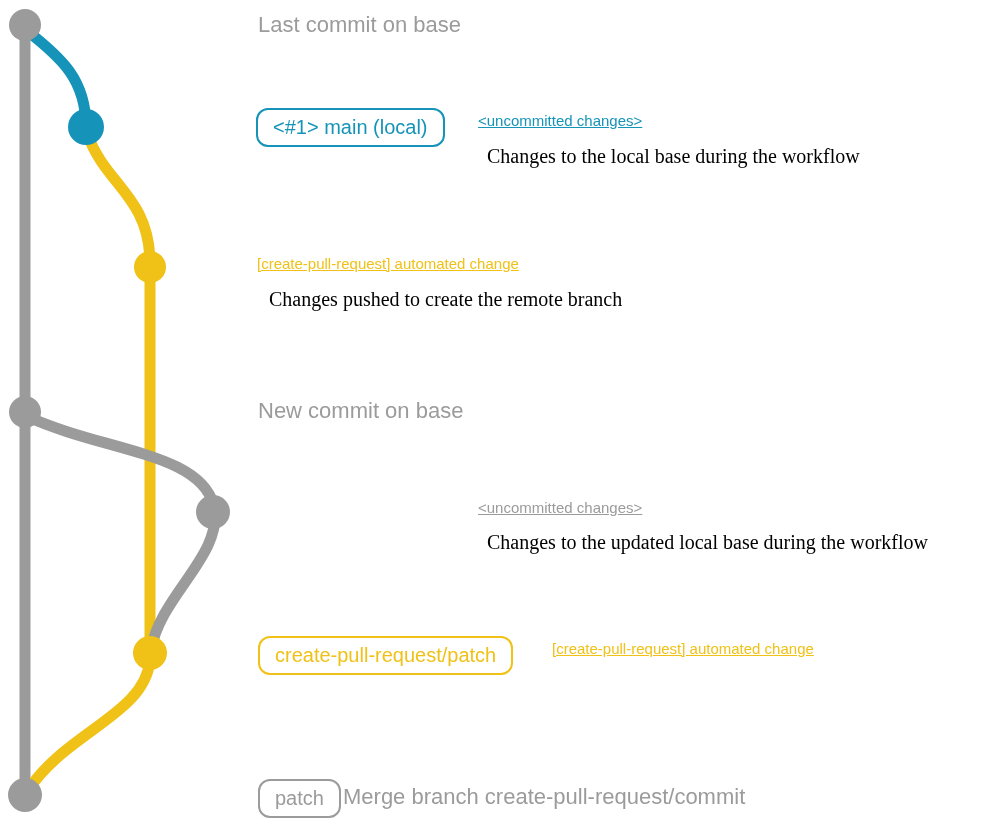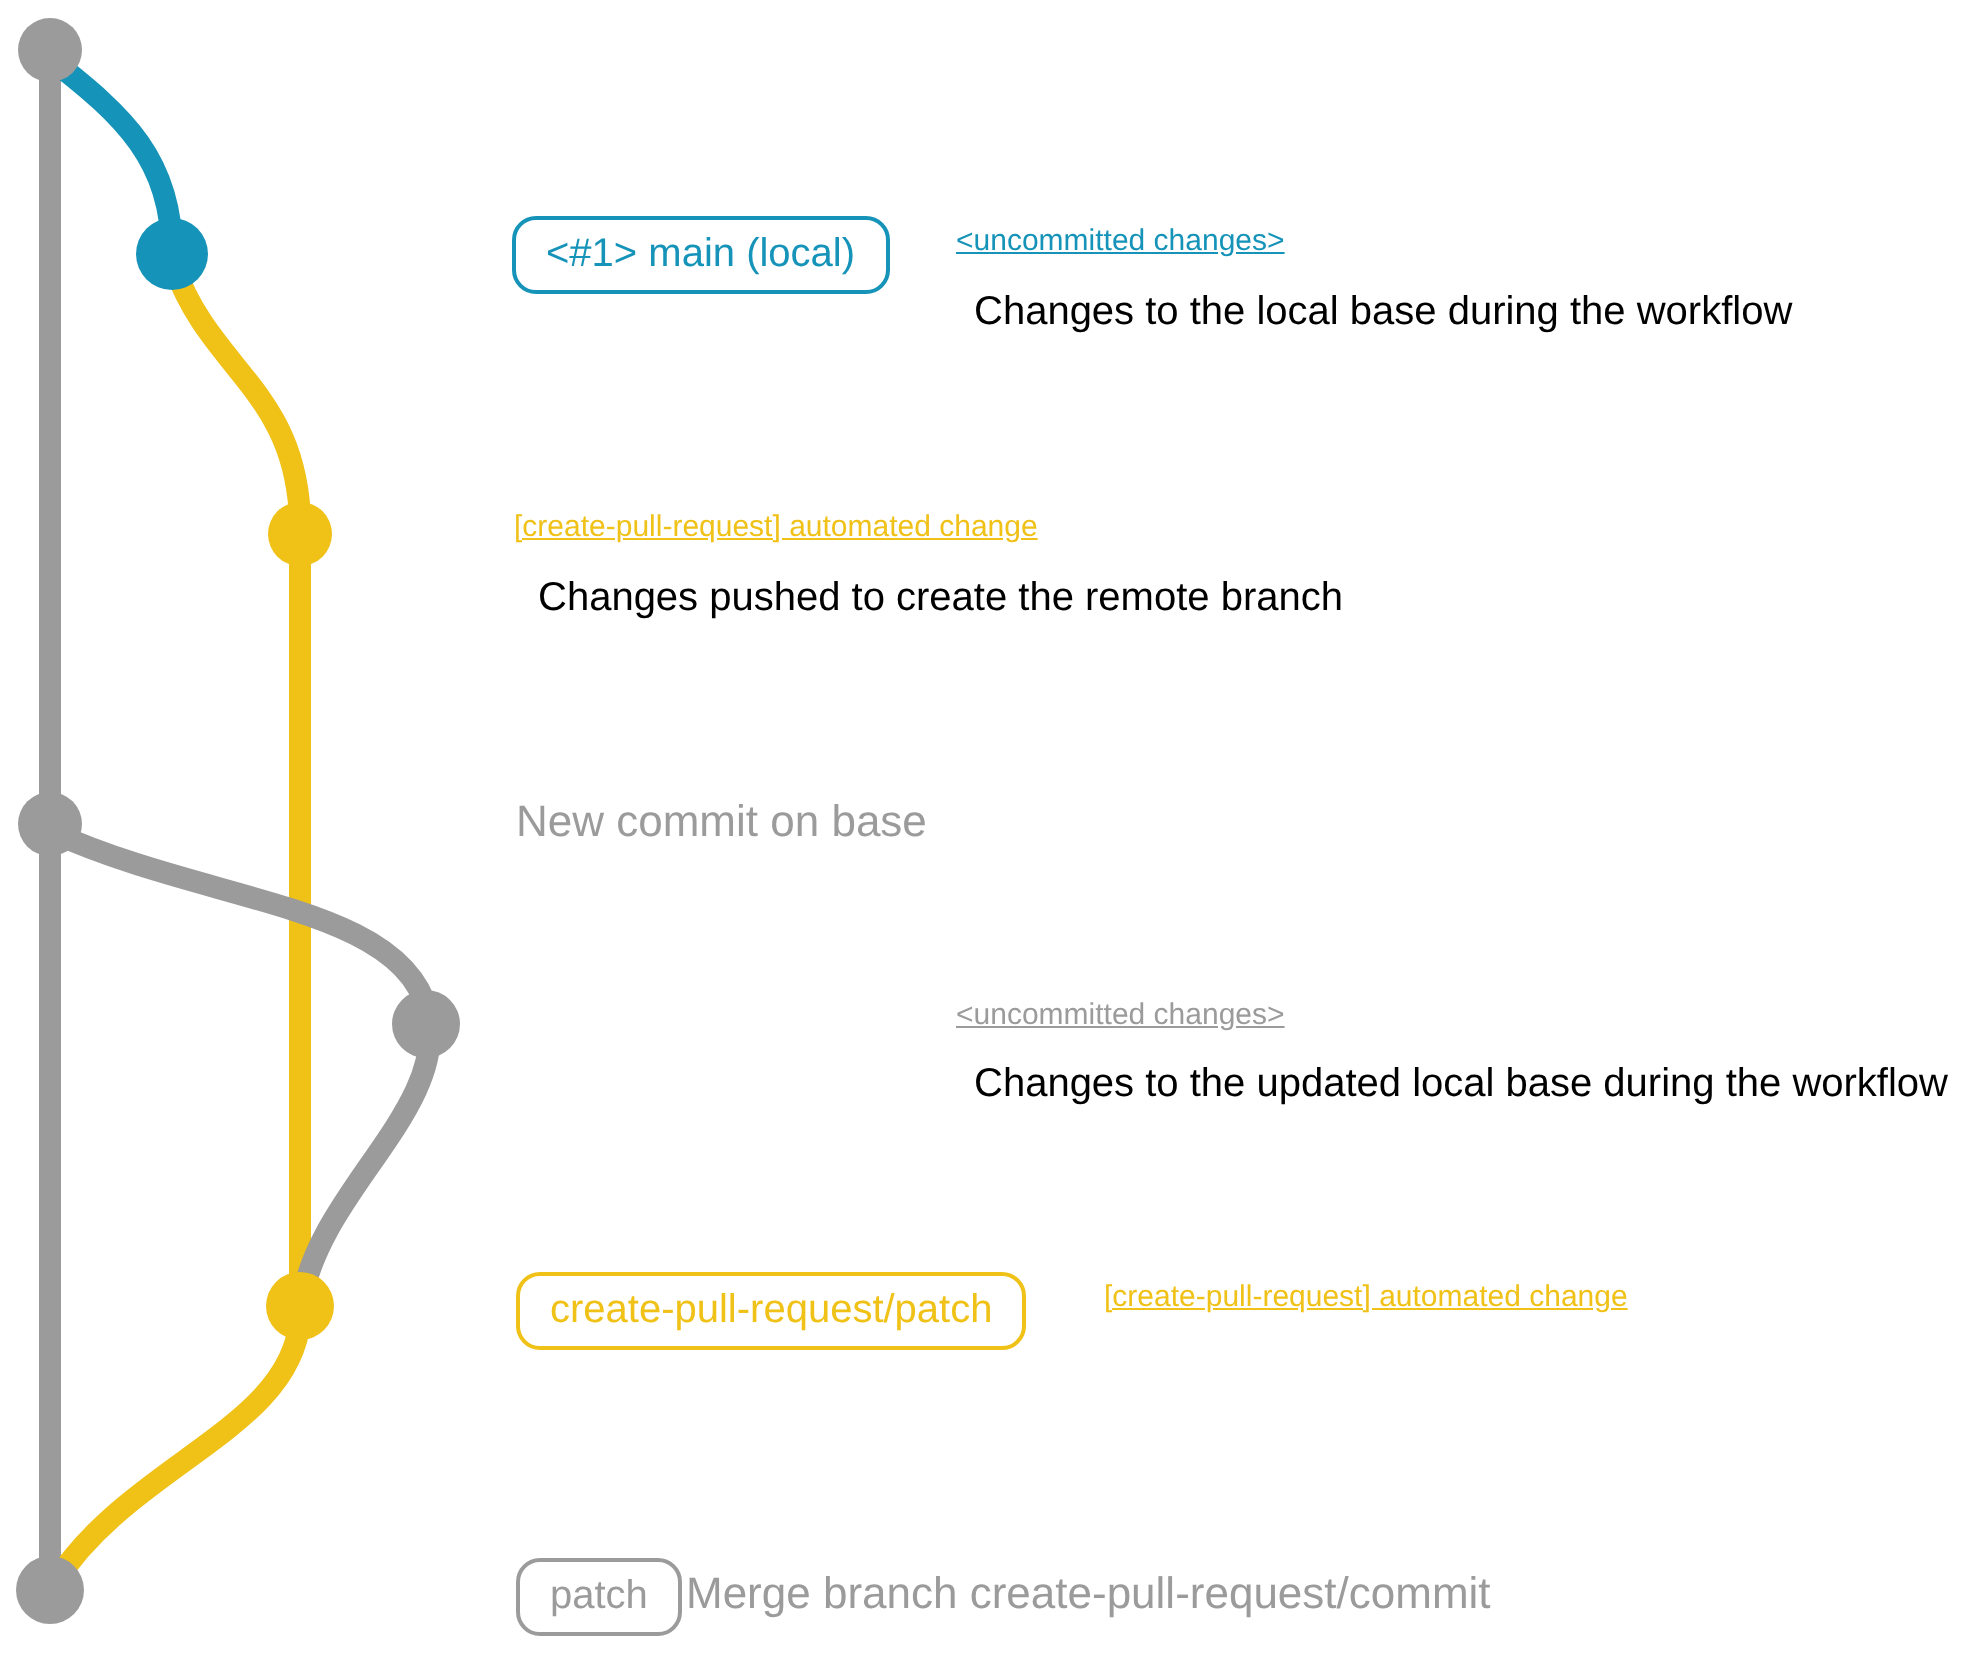--- a/index.html
+++ b/index.html
@@ -23,41 +23,42 @@
   .label{position:absolute;white-space:nowrap;}
   .heading{font-size:22px;color:var(--gray);}
   .badge{display:inline-block;padding:5px 15px;border:2px solid;border-radius:12px;font-size:20px;line-height:25px;background:var(--background);}
   .badge.blue{color:var(--blue);border-color:var(--blue);text-align:right;}
   .badge.gray{color:var(--gray);border-color:var(--gray);}
   .badge.yellow{color:var(--yellow);border-color:var(--yellow);}
   .title{font-size:15px;text-decoration:underline;}
   .title.blue{color:var(--blue);}
   .title.gray{color:var(--gray);}
   .title.yellow{color:var(--yellow);}
-  .desc{font-family:Liberation Sans, sans-serif;font-size:20px;color:var(--text);}
+  .desc{font-family:Liberation Serif, serif;font-size:20px;color:var(--text);}
 </style>
 </head>
 <body>
 
 <div class="canvas">
 
   <svg class="graph" width="250" height="827" viewBox="0 0 250 827">
     <path class="edge gray" d="M 25 25 L 25 795"></path>
     <path class="edge blue" d="M 26 30 C 62 58, 86 80, 86 127"></path>
     <path class="edge yellow" d="M 87 133 C 105 185, 148 195, 150 260 L 150 660 C 145 715, 65 732, 27 792"></path>
     <path class="edge gray" d="M 26 416 C 105 452, 200 452, 214 506 C 224 555, 160 595, 151 650"></path>
     <circle class="node gray" cx="25" cy="25" r="16"></circle>
     <circle class="node blue" cx="86" cy="127" r="18"></circle>
     <circle class="node yellow" cx="150" cy="267" r="16"></circle>
     <circle class="node gray" cx="25" cy="412" r="16"></circle>
     <circle class="node gray" cx="213" cy="512" r="17"></circle>
     <circle class="node yellow" cx="150" cy="653" r="17"></circle>
     <circle class="node gray" cx="25" cy="795" r="17"></circle>
   </svg>
 
+  <div class="label heading" style="left:258px;top:12px;">Last commit on base</div>
 
   <div class="label" style="left:256px;top:108px;">
     <span class="badge blue">&lt;#1&gt; main (local)</span>
   </div>
   <div class="label title blue" style="left:478px;top:112px;">&lt;uncommitted changes&gt;</div>
   <div class="label desc" style="left:487px;top:145px;">Changes to the local base during the workflow</div>
 
   <div class="label title yellow" style="left:257px;top:255px;">[create-pull-request] automated change</div>
   <div class="label heading" style="left:258px;top:398px;">New commit on base</div>
 

